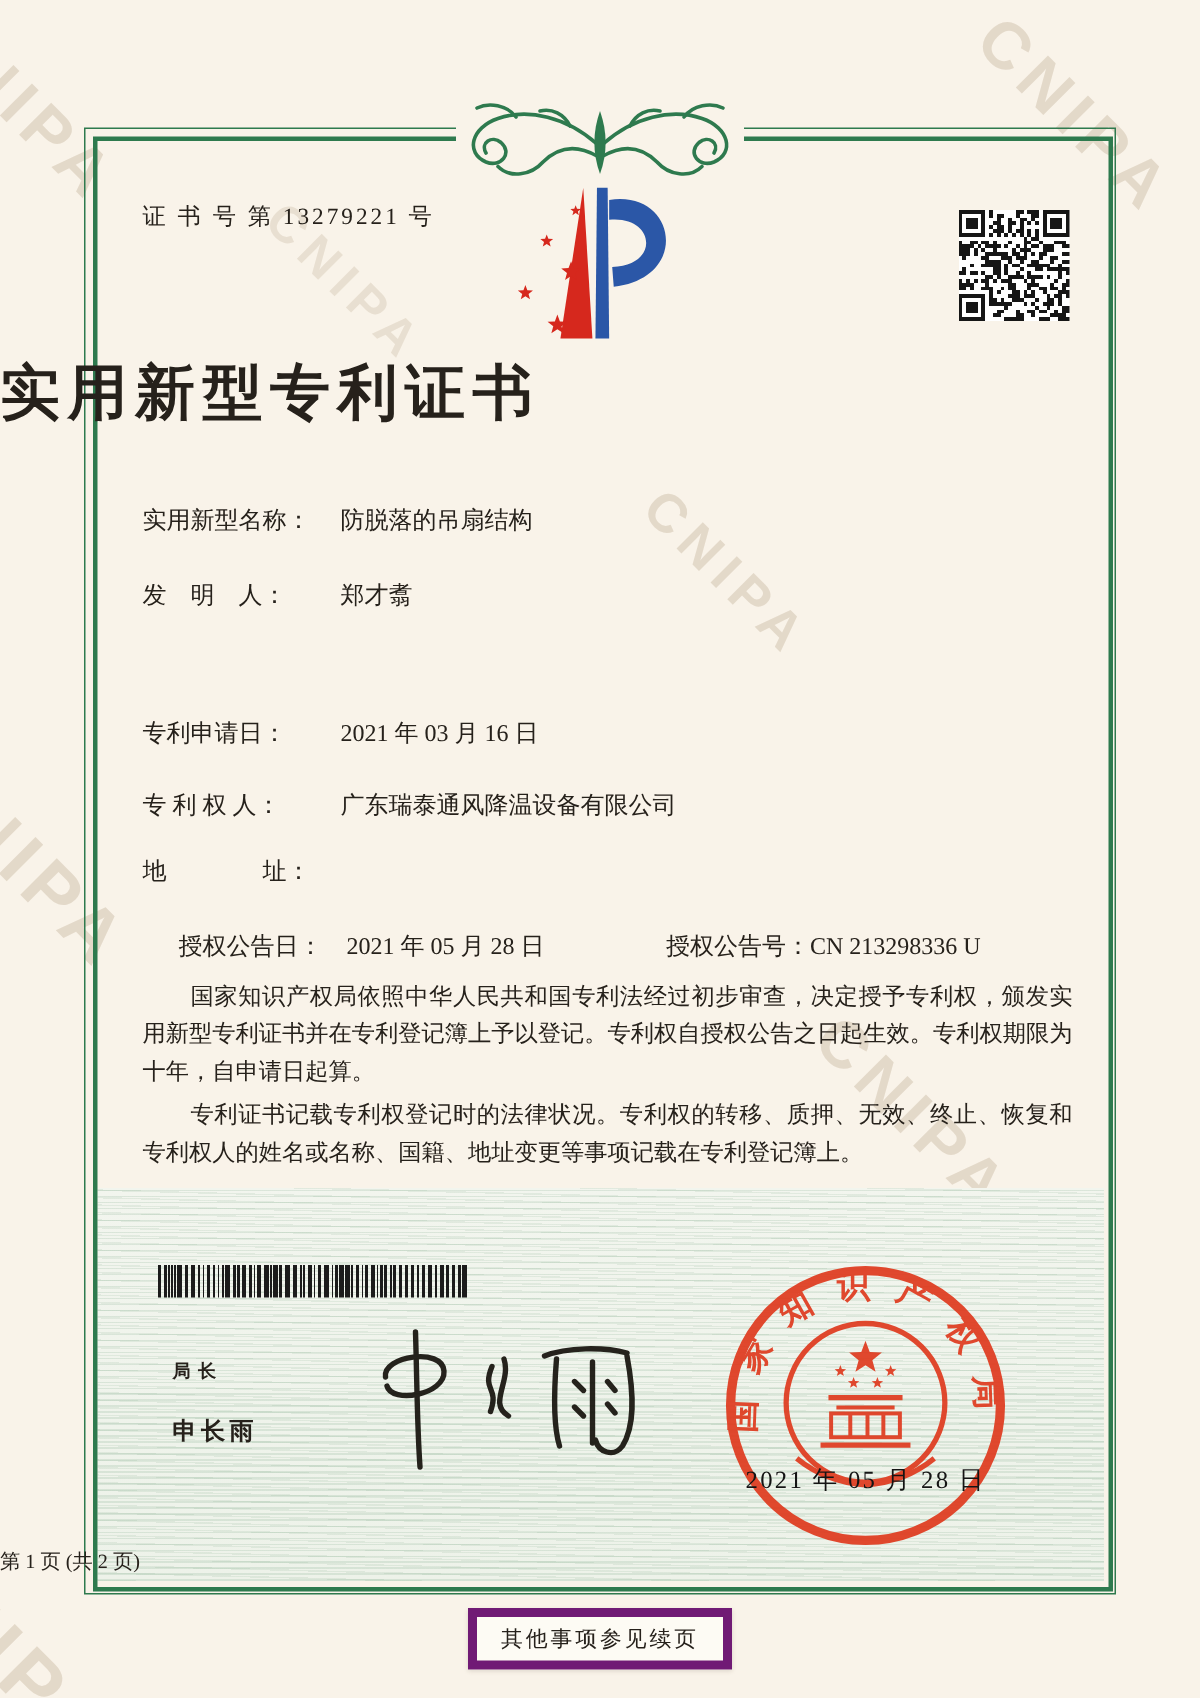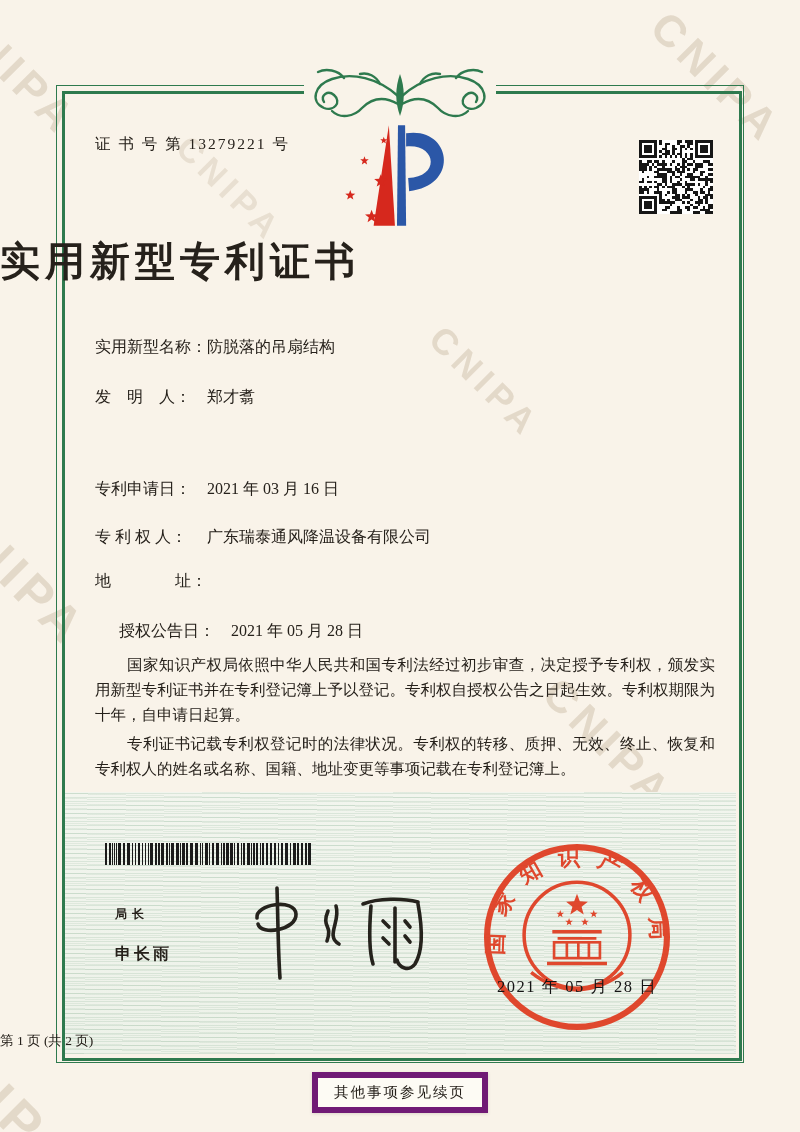--- a/index.html
+++ b/index.html
@@ -18,21 +18,21 @@
   
   .frame-outer{position:absolute;left:56px;top:85px;width:686px;height:976px;border:1px solid #2e7a4e;z-index:2;}
   .frame-inner{position:absolute;left:62px;top:91px;width:674px;height:964px;border:3px solid #2e7a4e;z-index:2;}
   .ornament{position:absolute;left:280px;top:62px;width:240px;height:62px;z-index:3;}
   
   .cert-no{position:absolute;left:95px;top:134px;font-size:15.5px;letter-spacing:2px;z-index:4;}
   .logo{position:absolute;left:333px;top:120px;width:132px;height:114px;z-index:4;}
   .qr{position:absolute;left:639px;top:140px;width:74px;height:74px;z-index:4;}
   .title{position:absolute;left:0;right:0;top:234px;margin:0;text-align:left;font-size:40px;
          font-weight:700;letter-spacing:5px;z-index:4;}
-  .field{position:absolute;left:95px;font-size:16px;z-index:4;display:flex;align-items:flex-end;}
+  .field{position:absolute;left:95px;font-size:16px;z-index:4;display:flex;align-items:flex-end;gap:20px;}
   .flabel{display:inline-block;min-width:112px;white-space:pre;}
   .fvalue{display:inline-block;max-width:510px;}
   .addr .fvalue{width:425px;line-height:24px;}
   .grant{position:absolute;left:95px;top:621px;font-size:16px;z-index:4;width:640px;margin-left:24px;}
   .grant .pair2{position:absolute;left:325px;top:0;}
   .body-p{position:absolute;left:95px;width:620px;margin:0;font-size:15.5px;line-height:25px;
           text-align:justify;text-indent:32px;z-index:4;}
   .barcode{position:absolute;left:105px;top:843px;width:212px;height:22px;z-index:4;}
   .signoff-role{position:absolute;left:115px;top:906px;font-size:12px;font-weight:700;
           font-family:"Liberation Sans","DejaVu Sans",sans-serif;letter-spacing:5px;z-index:4;}
@@ -136,20 +136,23 @@
     <span class="fvalue">广东瑞泰通风降温设备有限公司</span>
   </div>
   <div class="field addr" style="top:571px">
     <span class="flabel">地　　　　址：</span>
   </div>
 
   <div class="grant">
     <span class="pair1">
       <span class="flabel">授权公告日：</span><span>2021 年 05 月 28 日</span>
     </span>
+    <span class="pair2">
+      <span>授权公告号：</span><span>CN 213298336 U</span>
+    </span>
   </div>
 
   <p class="body-p" style="top:731px">专利证书记载专利权登记时的法律状况。专利权的转移、质押、无效、终止、恢复和专利权人的姓名或名称、国籍、地址变更等事项记载在专利登记簿上。</p>
   <p class="body-p" style="top:652px">国家知识产权局依照中华人民共和国专利法经过初步审查，决定授予专利权，颁发实用新型专利证书并在专利登记簿上予以登记。专利权自授权公告之日起生效。专利权期限为十年，自申请日起算。</p>
 
   <div class="barcode">
     <svg viewBox="0 0 212 22" width="212" height="22" shape-rendering="crispEdges">
         <g class="bars">
           <path d="M0 0h2v22h-2zM4 0h2v22h-2zM7 0h1v22h-1zM9 0h1v22h-1zM11 0h1v22h-1zM13 0h3v22h-3zM18 0h2v22h-2zM22 0h3v22h-3zM27 0h1v22h-1zM30 0h1v22h-1zM33 0h2v22h-2zM37 0h1v22h-1zM40 0h1v22h-1zM43 0h1v22h-1zM45 0h3v22h-3zM50 0h2v22h-2zM53 0h2v22h-2zM56 0h3v22h-3zM61 0h2v22h-2zM64 0h1v22h-1zM66 0h3v22h-3zM71 0h3v22h-3zM75 0h1v22h-1zM77 0h3v22h-3zM81 0h2v22h-2zM85 0h3v22h-3zM90 0h3v22h-3zM95 0h1v22h-1zM97 0h1v22h-1zM100 0h3v22h-3zM104 0h1v22h-1zM107 0h2v22h-2zM111 0h3v22h-3zM116 0h1v22h-1zM118 0h2v22h-2zM121 0h3v22h-3zM125 0h3v22h-3zM129 0h1v22h-1zM132 0h2v22h-2zM136 0h1v22h-1zM138 0h2v22h-2zM142 0h3v22h-3zM146 0h1v22h-1zM148 0h2v22h-2zM151 0h2v22h-2zM155 0h1v22h-1zM157 0h2v22h-2zM161 0h2v22h-2zM165 0h2v22h-2zM169 0h2v22h-2zM173 0h1v22h-1zM176 0h2v22h-2zM180 0h3v22h-3zM185 0h1v22h-1zM188 0h3v22h-3zM192 0h2v22h-2zM196 0h2v22h-2zM200 0h2v22h-2zM203 0h3v22h-3z" fill="#1b1b1b"></path>
         </g>

